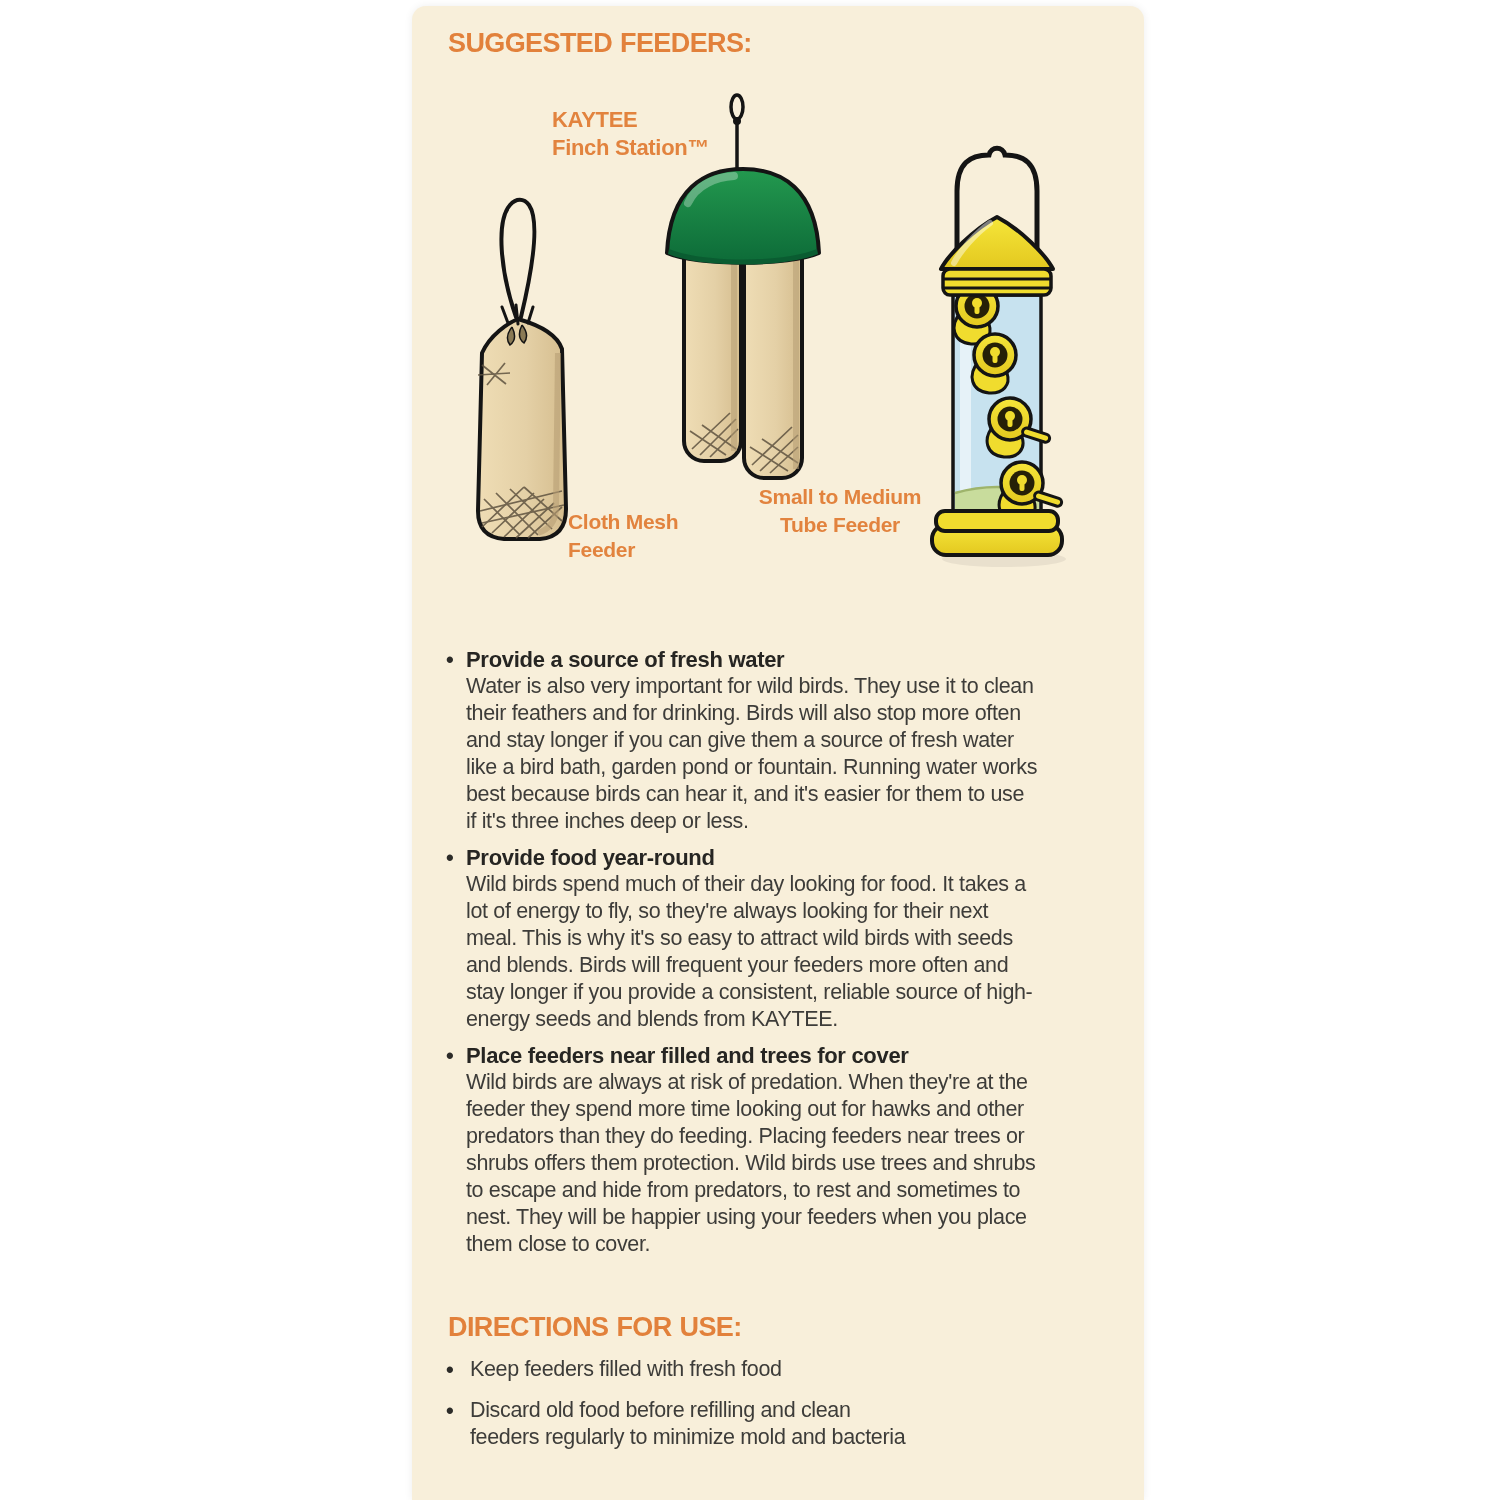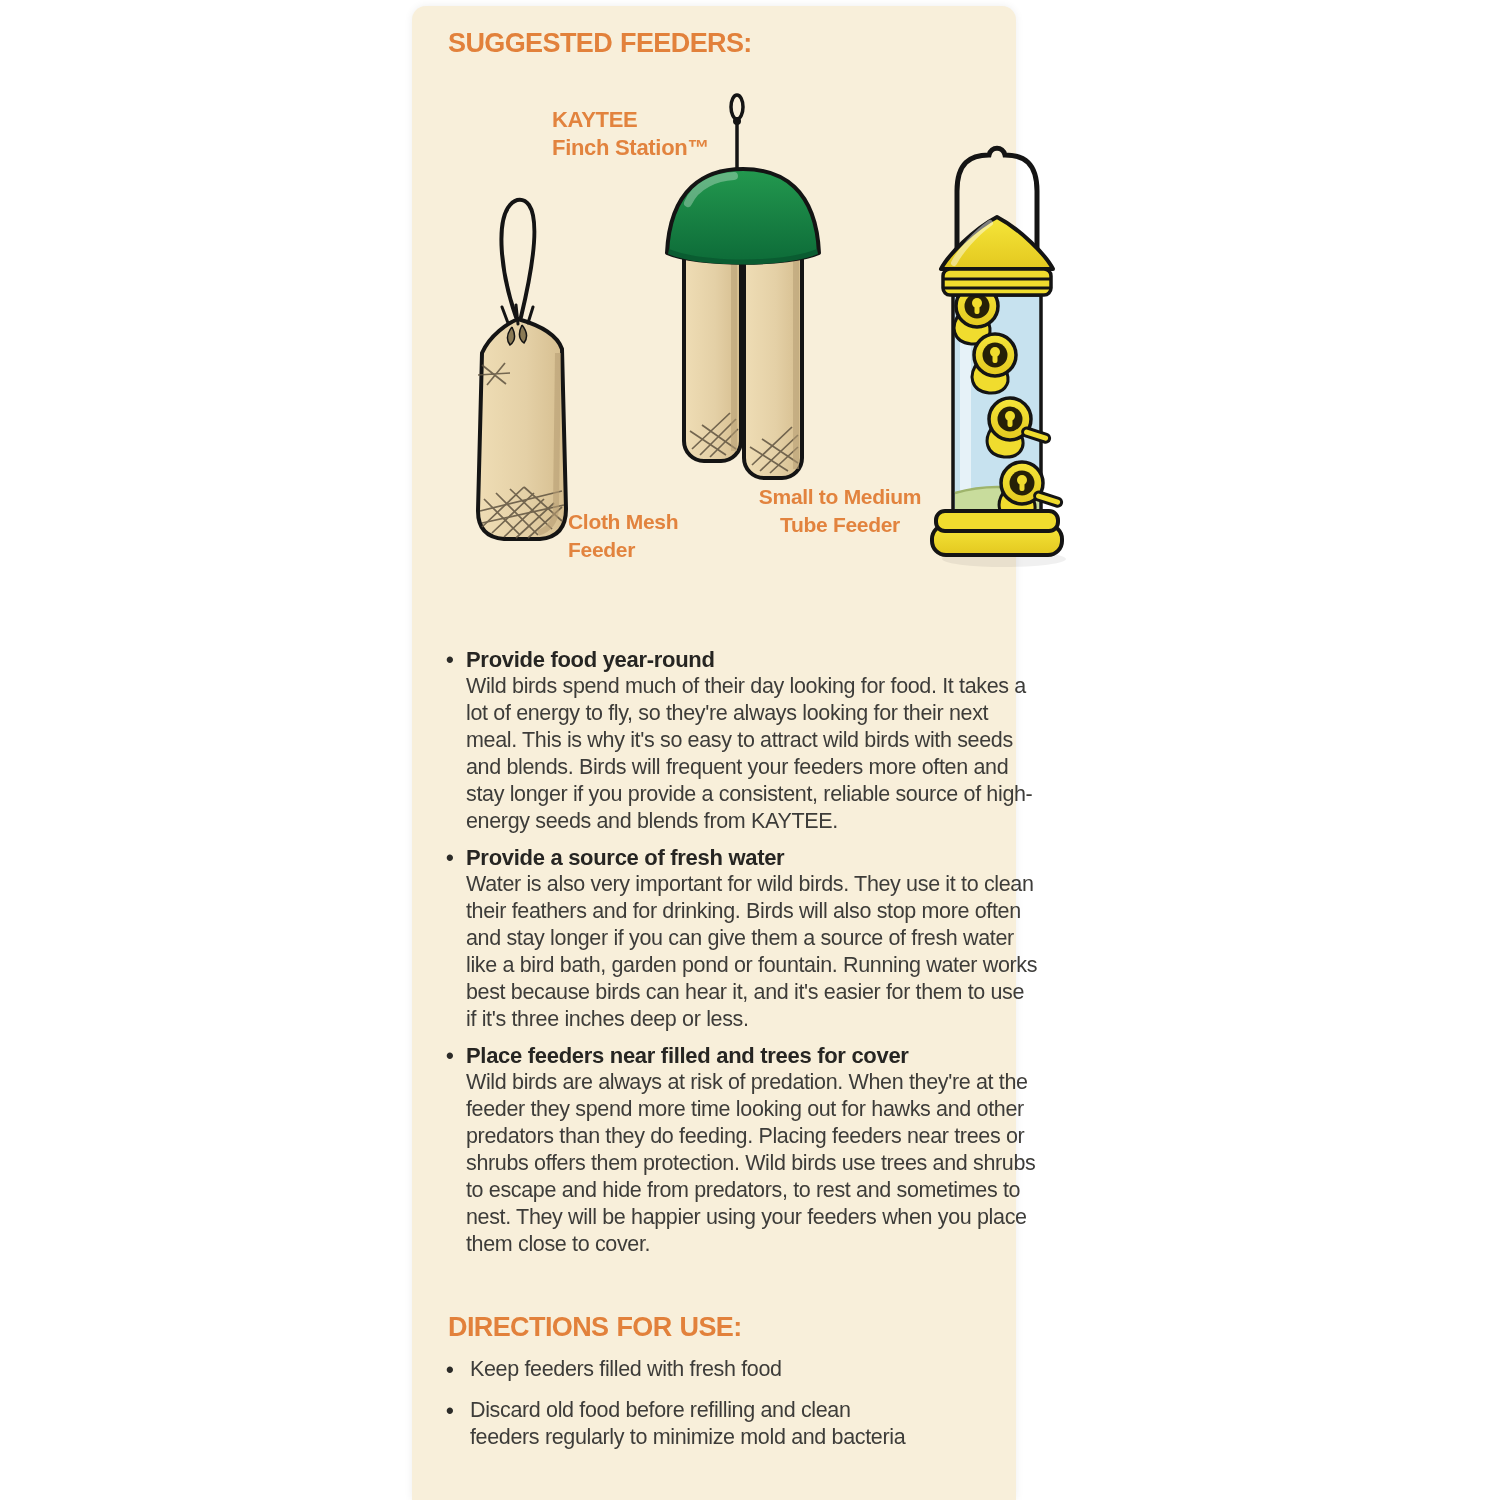--- a/index.html
+++ b/index.html
@@ -1,18 +1,18 @@
 <!DOCTYPE html>
 <html><head>
 <meta charset="utf-8">
 <style>
   html,body{margin:0;padding:0;background:#ffffff;width:1500px;height:1500px;overflow:hidden;
     font-family:"Liberation Sans", sans-serif;}
   .stage{position:relative;width:1500px;height:1500px;background:#ffffff;}
-  .panel{position:absolute;left:412px;top:6px;width:604px;height:1494px;
+  .panel{position:absolute;left:412px;top:6px;width:732px;height:1494px;
     background:#f8efda;border-radius:14px 14px 0 0;box-shadow:0 0 8px rgba(0,0,0,.07);}
   .h-orange{position:absolute;color:#e2813b;font-weight:800;font-size:27px;
     letter-spacing:-0.6px;word-spacing:1px;white-space:nowrap;}
   .feeder-label{position:absolute;color:#e2833e;font-weight:800;font-size:21px;
     line-height:28px;letter-spacing:-0.3px;}
   .illust{position:absolute;left:0;top:85px;width:678px;height:500px;}
   .howto-list{position:absolute;left:34px;top:640px;width:600px;}
   .bullet{display:flex;margin-bottom:9px;}
   .bullet .dot{width:20px;flex:0 0 20px;color:#2c2b28;font-size:22px;line-height:27px;}
   .bullet .dot::before{content:"\2022";font-weight:bold;}
@@ -126,29 +126,29 @@
     <div class="feeder-label" style="left:330px;top:477px;width:196px;text-align:center;">
       <span>Small to Medium</span><br>
       <span>Tube Feeder</span>
     </div>
 
 
     <div class="howto-list">
       <div class="bullet">
         <span class="dot"></span>
         <div class="bi-body">
-          <span class="bi-title">Provide food year-round</span>
-          <span class="bi-text">Wild birds spend much of their day looking for food. It takes a lot of energy to fly, so they're always looking for their next meal. This is why it's so easy to attract wild birds with seeds and blends. Birds will frequent your feeders more often and stay longer if you provide a consistent, reliable source of high-energy seeds and blends from KAYTEE.</span>
+          <span class="bi-title">Provide a source of fresh water</span>
+          <span class="bi-text">Water is also very important for wild birds. They use it to clean their feathers and for drinking. Birds will also stop more often and stay longer if you can give them a source of fresh water like a bird bath, garden pond or fountain. Running water works best because birds can hear it, and it's easier for them to use if it's three inches deep or less.</span>
         </div>
       </div>
       <div class="bullet">
         <span class="dot"></span>
         <div class="bi-body">
-          <span class="bi-title">Provide a source of fresh water</span>
-          <span class="bi-text">Water is also very important for wild birds. They use it to clean their feathers and for drinking. Birds will also stop more often and stay longer if you can give them a source of fresh water like a bird bath, garden pond or fountain. Running water works best because birds can hear it, and it's easier for them to use if it's three inches deep or less.</span>
+          <span class="bi-title">Provide food year-round</span>
+          <span class="bi-text">Wild birds spend much of their day looking for food. It takes a lot of energy to fly, so they're always looking for their next meal. This is why it's so easy to attract wild birds with seeds and blends. Birds will frequent your feeders more often and stay longer if you provide a consistent, reliable source of high-energy seeds and blends from KAYTEE.</span>
         </div>
       </div>
       <div class="bullet">
         <span class="dot"></span>
         <div class="bi-body">
           <span class="bi-title">Place feeders near filled and trees for cover</span>
           <span class="bi-text">Wild birds are always at risk of predation.  When they're at the feeder they spend more time looking out for hawks and other predators than they do feeding. Placing feeders near trees or shrubs offers them protection. Wild birds use trees and shrubs to escape and hide from predators, to rest and sometimes to nest. They will be happier using your feeders when you place them close to cover.</span>
         </div>
       </div>
     </div>

